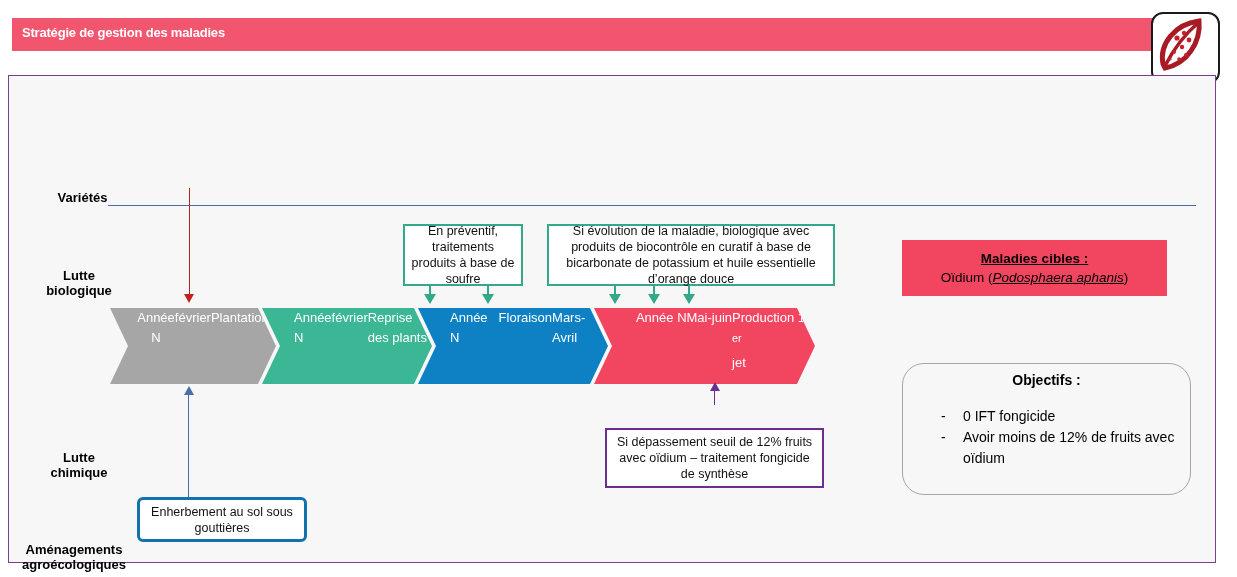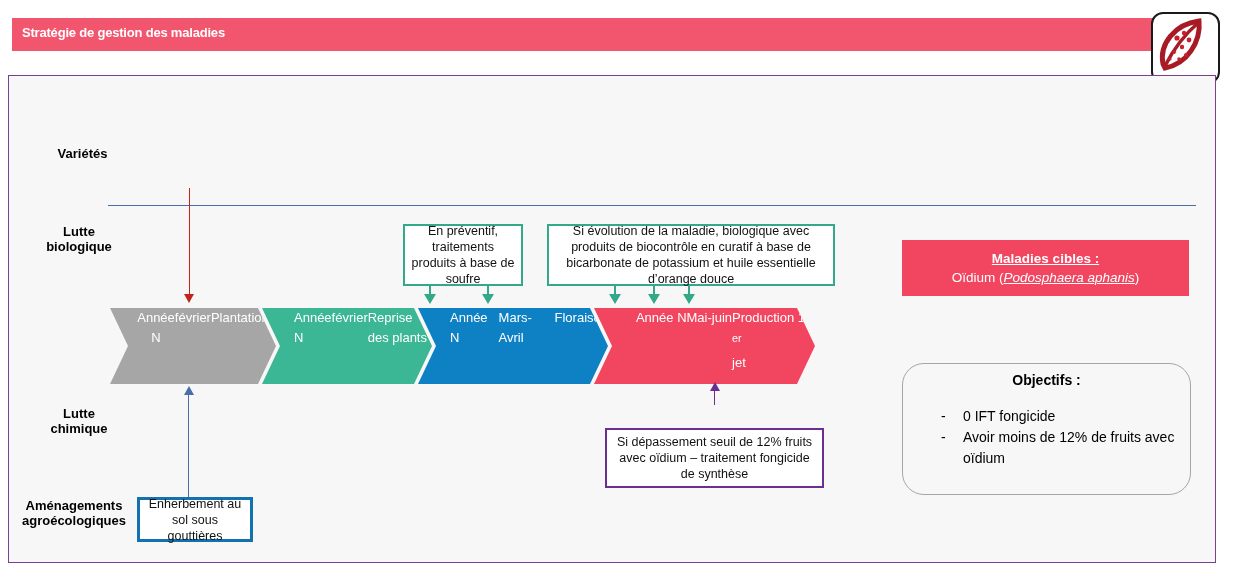--- a/index.html
+++ b/index.html
@@ -31,21 +31,21 @@
   
   .panel{
     position:absolute;left:8px;top:75px;width:1208px;height:488px;
     background:#F7F7F7;border:1.5px solid #7B3F8F;
     box-sizing:border-box;
   }
 
   
   .row-label{
     position:absolute;text-align:center;
-    font-size:13px;font-weight:bold;color:#000;line-height:15px;
+    font-size:13px;font-weight:bold;color:#000;line-height:15px;margin-top:44px;
   }
   .sp{ 
     background-image:
       linear-gradient(45deg,transparent 45%,#E03A3A 45%,#E03A3A 55%,transparent 55%);
     background-size:4px 3px;
     background-repeat:repeat-x;
     background-position:0 100%;
     padding-bottom:3px;
   }
 
@@ -96,22 +96,22 @@
             padding-left:32px;}
   .chev.c2{left:308px; width:190px;background:#0E81C4;
             clip-path:polygon(0 0,172px 0,190px 50%,172px 100%,0 100%,18px 50%);
             padding-left:32px;}
   .chev.c3{left:484px; width:221px;background:#F2455F;
             clip-path:polygon(0 0,203px 0,221px 50%,203px 100%,0 100%,18px 50%);
             padding-left:32px;}
 
   
   .target-box{
-    position:absolute;left:902px;top:240px;width:287px;height:56px;
-    background:#F2455F;color:#ffffff;
+    position:absolute;left:902px;top:240px;width:265px;height:56px;
+    background:#F2455F;color:#000000;
     display:flex;flex-direction:column;justify-content:center;align-items:center;
     font-size:13.5px;line-height:19px;
   }
   .target-title{font-weight:bold;text-decoration:underline;}
   .target-sub i{font-style:italic;text-decoration:underline;}
   .obj-box{
     position:absolute;left:902px;top:363px;width:289px;height:132px;
     background:#F7F7F7;border:1.5px solid #A6A6A6;border-radius:22px;
     box-sizing:border-box;
   }
@@ -199,41 +199,41 @@
     </div>
 
     <div class="chev c1">
       <span>Année N</span>
       <span>février</span>
       <span>Reprise des plants</span>
     </div>
 
     <div class="chev c2">
       <span>Année N</span>
+      <span>Floraison</span>
       <span>Mars-Avril</span>
-      <span>Floraison</span>
     </div>
 
     <div class="chev c3">
       <span>Année N</span>
       <span>Mai-juin</span>
       <span><span>Production 1</span><sup>er</sup><span> jet</span></span>
     </div>
 
   </div>
 
   <div class="tri up-purple" style="left:710px;top:382px;"></div>
   <div class="vline purple" style="left:714px;top:391px;height:14px;"></div>
   <div class="callout cal-purple" style="left:605px;top:428px;width:219px;height:60px;">
     <span>Si dépassement seuil de 12% fruits avec oïdium – traitement fongicide de synthèse</span>
   </div>
 
   <div class="tri up-blue" style="left:184px;top:386px;"></div>
   <div class="vline blue" style="left:188px;top:395px;height:103px;"></div>
-  <div class="callout cal-blue" style="left:137px;top:497px;width:116px;height:45px;">
+  <div class="callout cal-blue" style="left:137px;top:497px;width:170px;height:45px;border-radius:6px;">
     <span>Enherbement au sol sous gouttières</span>
   </div>
 
   <div class="target-box">
     <div class="target-title">Maladies cibles :</div>
     <div class="target-sub"><span>Oïdium (</span><i>Podosphaera aphanis</i><span>)</span></div>
   </div>
 
   <div class="obj-box">
     <div class="obj-title">Objectifs :</div>

